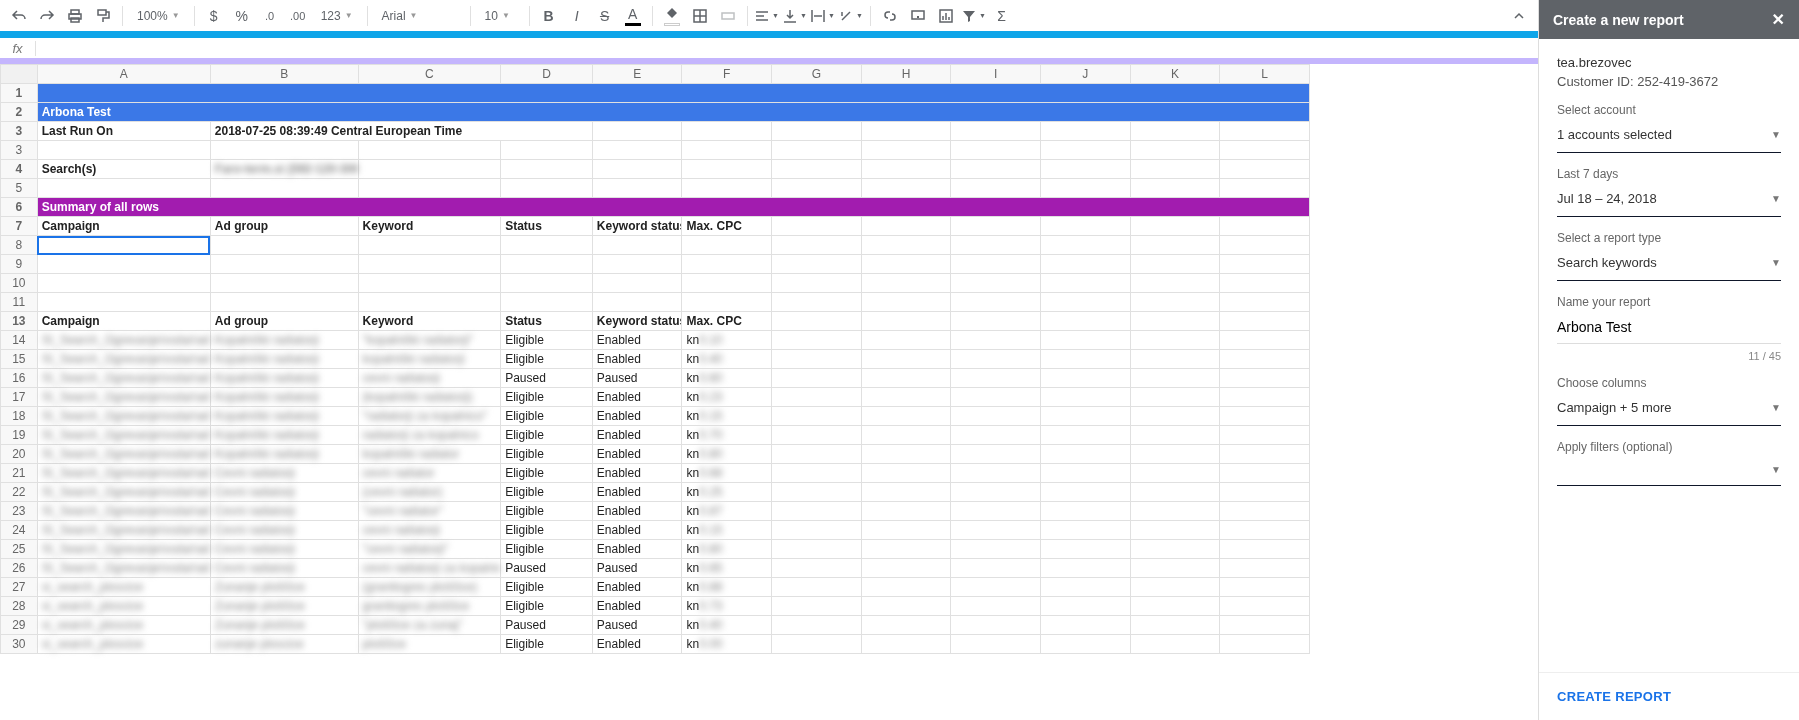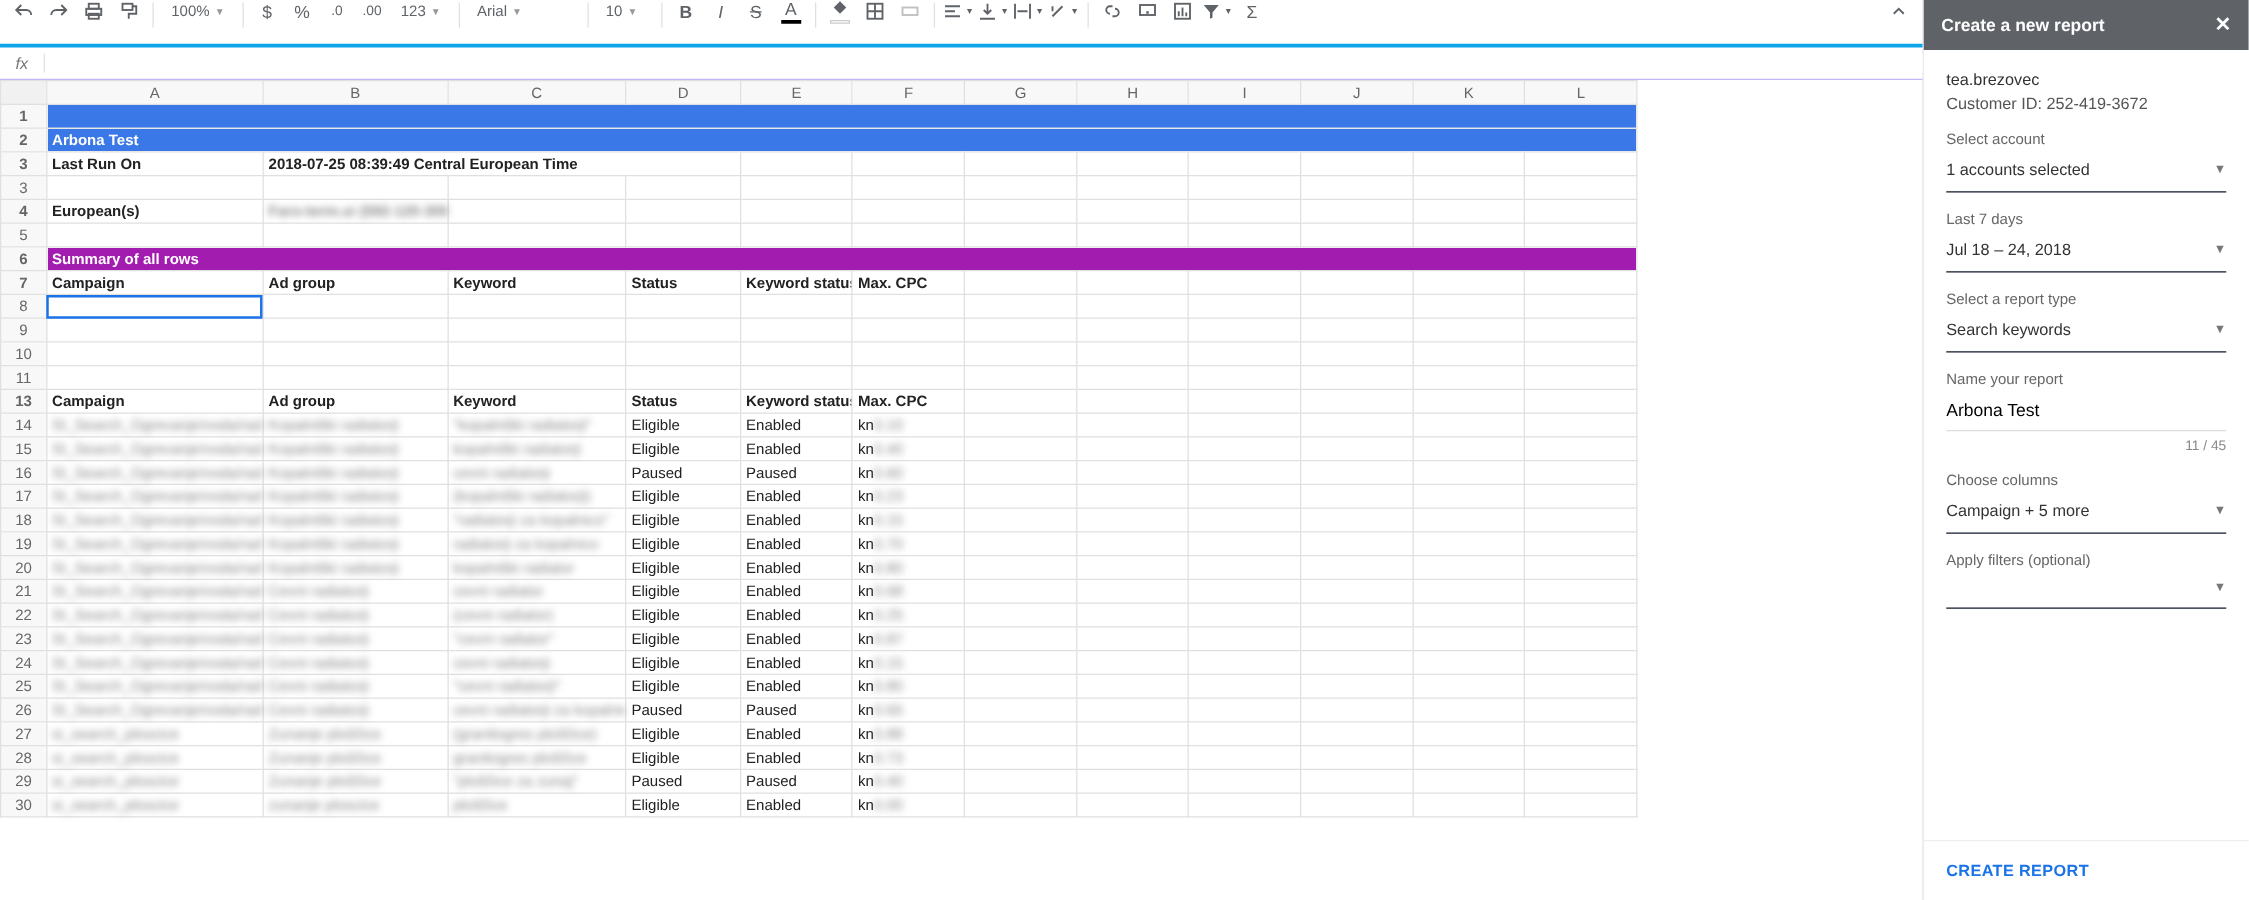--- a/index.html
+++ b/index.html
@@ -2,29 +2,29 @@
 <html><head>
 <meta charset="utf-8">
 <style>
   * { box-sizing: border-box; }
   html, body { margin:0; padding:0; font-family: Arial, sans-serif; font-size:13px; color:#222; background:#fff; }
   .app { display:flex; width:1799px; height:720px; overflow:hidden; }
   .sheet-area { flex:1; display:flex; flex-direction:column; border-right:1px solid #ddd; }
   .sidebar { width:260px; background:#fff; display:flex; flex-direction:column; }
 
   
-  .toolbar { display:flex; align-items:flex-end; padding:13px 6px; gap:2px; border-bottom:3px solid #0ea5e9; height:38px; }
+  .toolbar { display:flex; align-items:center; padding:13px 6px; gap:2px; border-bottom:7px solid #0ea5e9; height:38px; }
   .tb-btn { width:26px; height:26px; display:flex; align-items:center; justify-content:center; color:#5f6368; border-radius:3px; cursor:pointer; font-size:14px; }
   .tb-sep { width:1px; height:20px; background:#e0e0e0; margin:0 4px; }
   .tb-sel { display:flex; align-items:center; gap:4px; padding:0 8px; height:26px; color:#5f6368; cursor:pointer; font-size:12px; }
   .tb-sel .caret { font-size:8px; color:#999; }
   .tb-spacer { flex:1; }
 
   
-  .fx-bar { display:flex; align-items:center; border-bottom:1px solid #c4b5fd; height:26px; }
+  .fx-bar { display:flex; align-items:center; border-bottom:6px solid #c4b5fd; height:26px; }
   .fx-label { width:36px; text-align:center; font-style:italic; color:#777; border-right:1px solid #e0e0e0; font-size:13px; }
   .fx-input { flex:1; border:none; outline:none; padding:0 6px; font-size:13px; }
 
   
   .grid-wrap { flex:1; overflow:auto; position:relative; }
   table.grid { border-collapse:collapse; table-layout:fixed; width:1310px; }
   .grid th, .grid td { border:1px solid #e0e0e0; height:19px; padding:0 4px; font-size:12px; white-space:nowrap; overflow:hidden; text-align:left; }
   .grid th { background:#f8f8f8; color:#666; font-weight:normal; text-align:center; }
   .grid th.rowhdr { width:36px; text-align:center; }
   .grid td.rowhdr { background:#f8f8f8; color:#666; text-align:center; width:36px; }
@@ -283,21 +283,21 @@
               <td></td>
               <td></td>
               <td></td>
               <td></td>
               <td></td>
               <td></td>
               <td></td>
             </tr>
             <tr class="bold">
               <td class="rowhdr">4</td>
-              <td style="font-weight: bold;">European(s)</td>
+              <td style="font-weight: bold;">Search(s)</td>
               <td class="blurred">Faro-term.si (592-120-3062)</td>
               <td></td>
               <td></td>
               <td></td>
               <td></td>
               <td></td>
               <td></td>
               <td></td>
               <td></td>
               <td></td>

